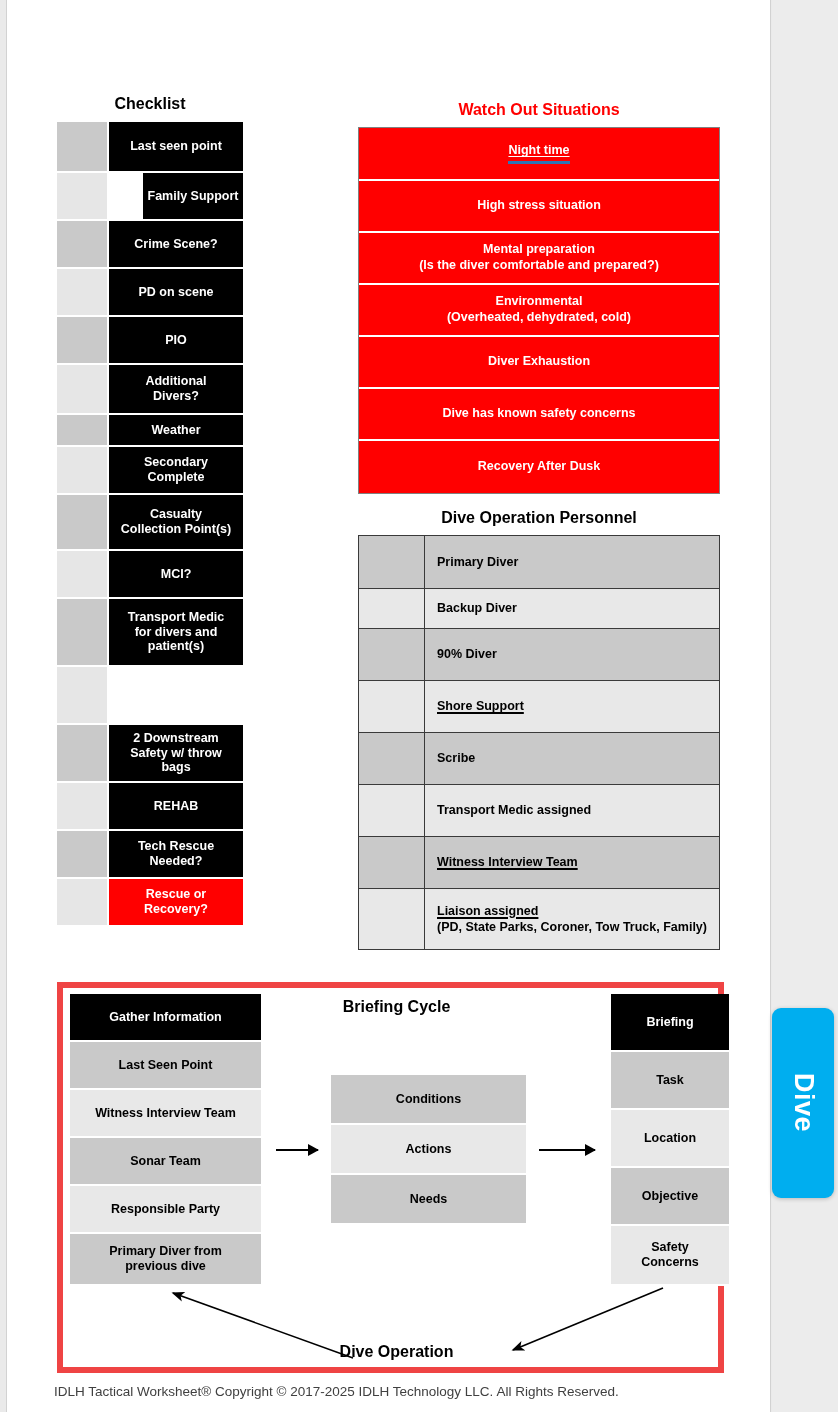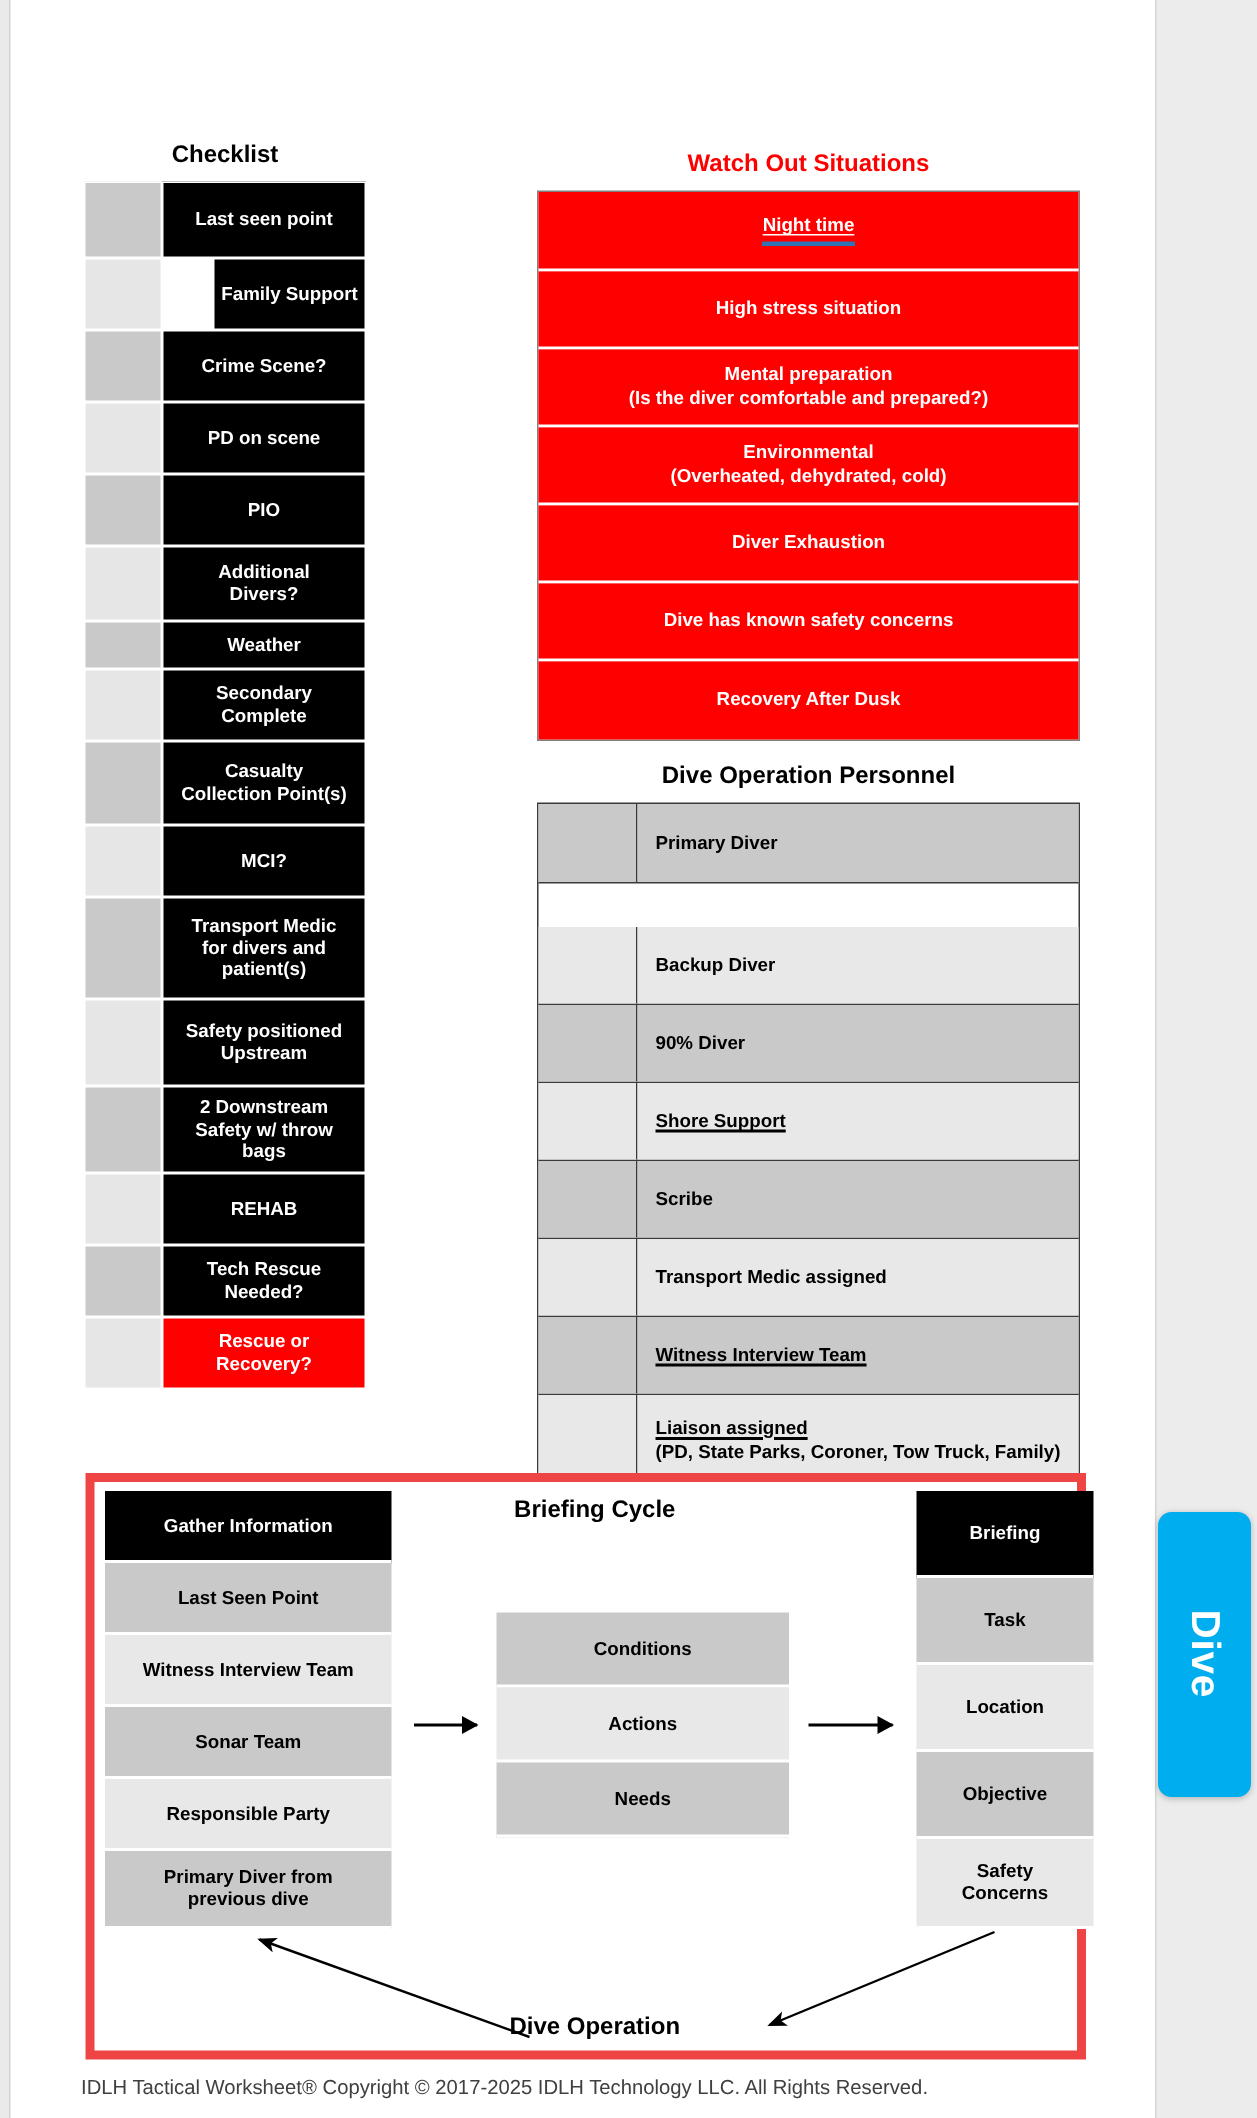--- a/index.html
+++ b/index.html
@@ -224,21 +224,20 @@
         <div class="row" style="height: 48px;">
           <div class="cb sh-b"></div>
           <div class="lbl">MCI?</div>
         </div>
         <div class="row" style="height: 68px;">
           <div class="cb sh-a"></div>
           <div class="lbl">Transport Medic<br>for divers and<br>patient(s)</div>
         </div>
         <div class="row" style="height: 58px;">
           <div class="cb sh-b"></div>
-          <div class="lbl">Safety positioned<br>Upstream</div>
         </div>
         <div class="row" style="height: 58px;">
           <div class="cb sh-a"></div>
           <div class="lbl">2 Downstream<br>Safety w/ throw<br>bags</div>
         </div>
         <div class="row" style="height: 48px;">
           <div class="cb sh-b"></div>
           <div class="lbl">REHAB</div>
         </div>
         <div class="row" style="height: 48px;">
@@ -265,21 +264,21 @@
       </div>
 
     <div class="sect-title" style="left:351px; top:509px; width:362px;">Dive Operation Personnel</div>
     <div id="personnel-table">
         <div class="prow sh-a" style="height: 53px;">
           <div class="pcb"></div>
           <div class="ptxt">
             <span>Primary Diver</span>
           </div>
         </div>
-        <div class="prow sh-b" style="height: 52px; margin-top: 29px;">
+        <div class="prow sh-b" style="height: 40px;">
           <div class="pcb"></div>
           <div class="ptxt">
             <span>Backup Diver</span>
           </div>
         </div>
         <div class="prow sh-a" style="height: 52px;">
           <div class="pcb"></div>
           <div class="ptxt">
             <span>90% Diver</span>
           </div>

